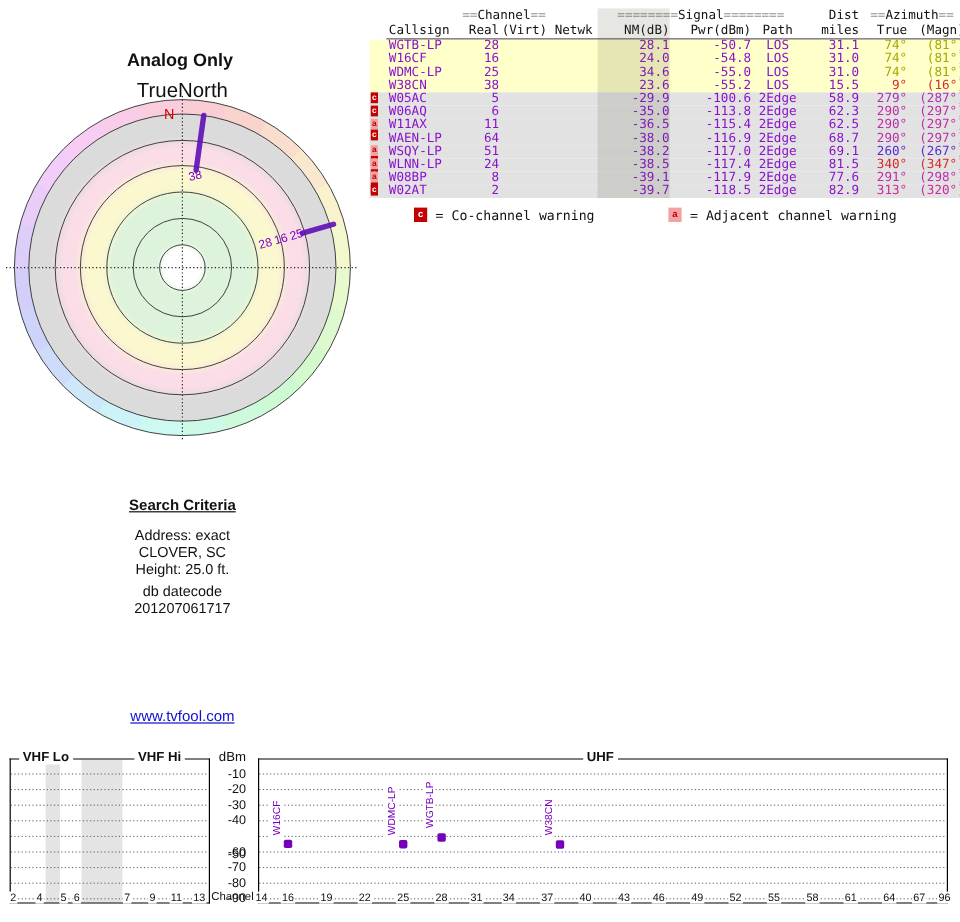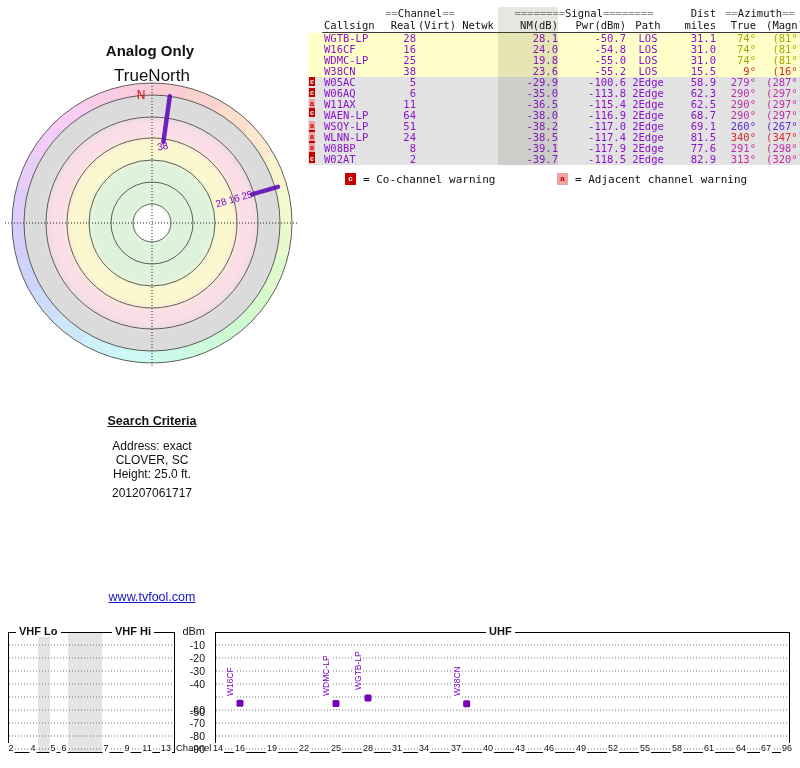--- a/index.html
+++ b/index.html
@@ -144,21 +144,21 @@
         <span class="rt pv">31.0</span>
         <span class="rt" style="color: rgb(168, 168, 0);">74°</span>
         <span class="rt" style="color: rgb(168, 168, 0);">(81°)</span>
       </div>
       <div class="tr band-yellow">
         <span class="warncell"></span>
         <span class="lt pv">WDMC-LP</span>
         <span class="rt pv">25</span>
         <span class="ct pv"></span>
         <span class="ct pv"></span>
-        <span class="rt pv">19.8</span>
+        <span class="rt pv">34.6</span>
         <span class="rt pv">-55.0</span>
         <span class="ct pv">LOS</span>
         <span class="rt pv">31.0</span>
         <span class="rt" style="color: rgb(168, 168, 0);">74°</span>
         <span class="rt" style="color: rgb(168, 168, 0);">(81°)</span>
       </div>
       <div class="tr band-yellow">
         <span class="warncell"></span>
         <span class="lt pv">W38CN</span>
         <span class="rt pv">38</span>
@@ -303,20 +303,21 @@
   </div>
 </div>
 
 <div class="abs" id="search">
   <div id="search-title">Search Criteria</div>
   <div class="srch-line">Address: exact</div>
   <div class="srch-line">CLOVER, SC</div>
   <div class="srch-line">Height: 25.0 ft.</div>
 </div>
 <div class="abs" id="dbblock">
+  <div class="srch-line">db datecode</div>
   <div class="srch-line">201207061717</div>
 </div>
 
 <div class="abs" id="site-link">
   <a href="#">www.tvfool.com</a>
 </div>
 
 <div class="abs" id="spec">
   <svg id="spec-svg" width="800" height="144" style="position:absolute;left:0;top:0;">
     <rect x="38" y="9" width="12" height="119" fill="#E4E4E4"></rect>

